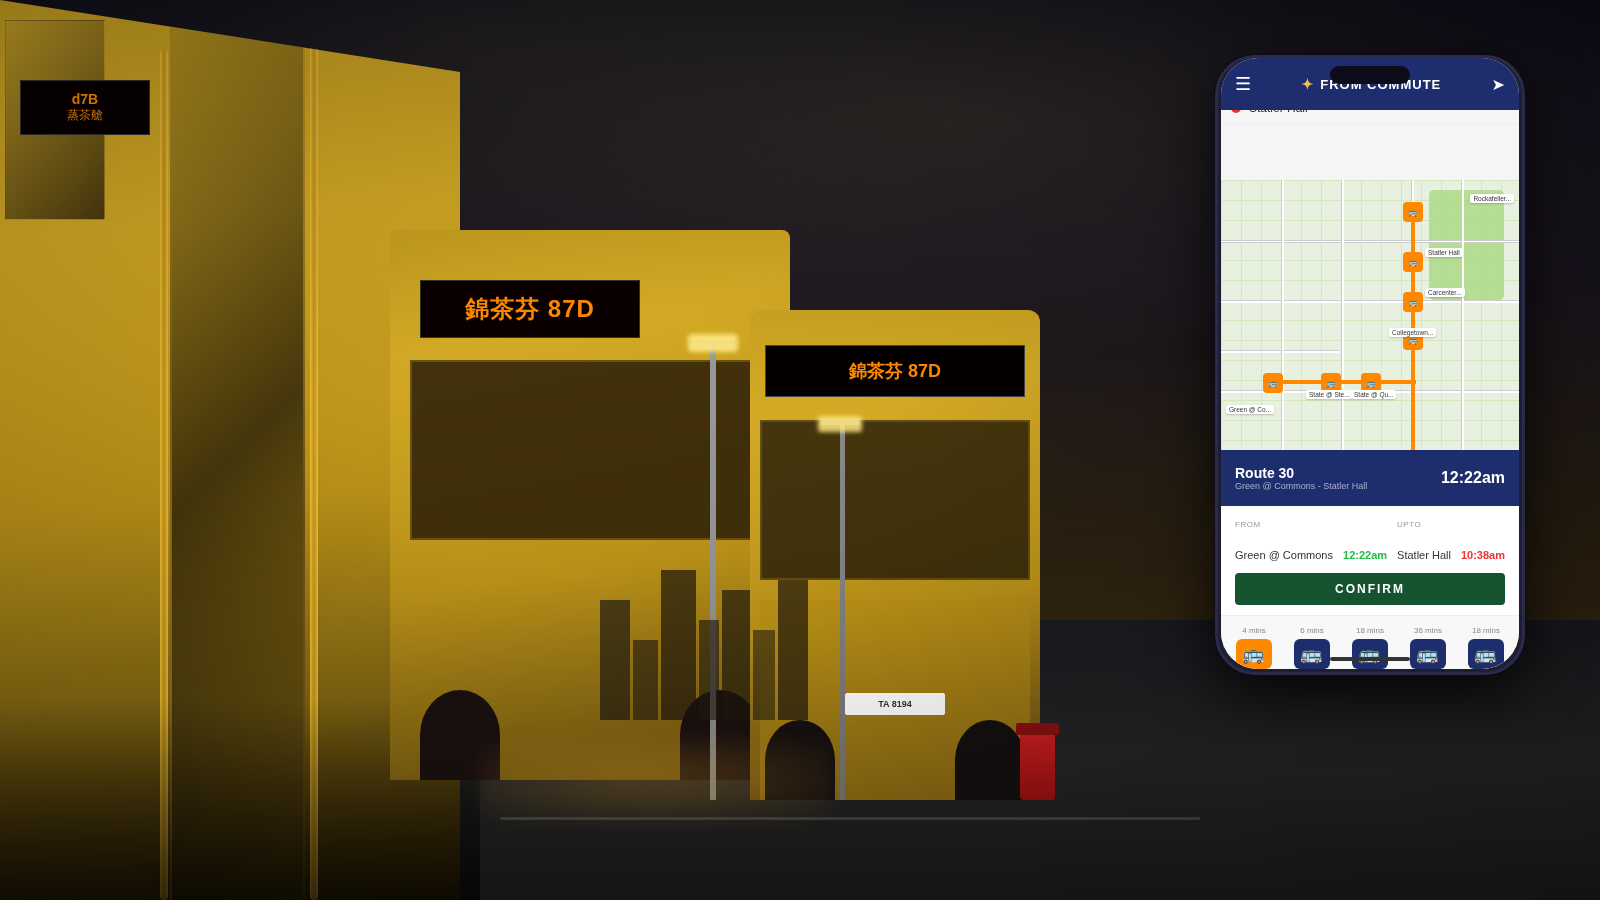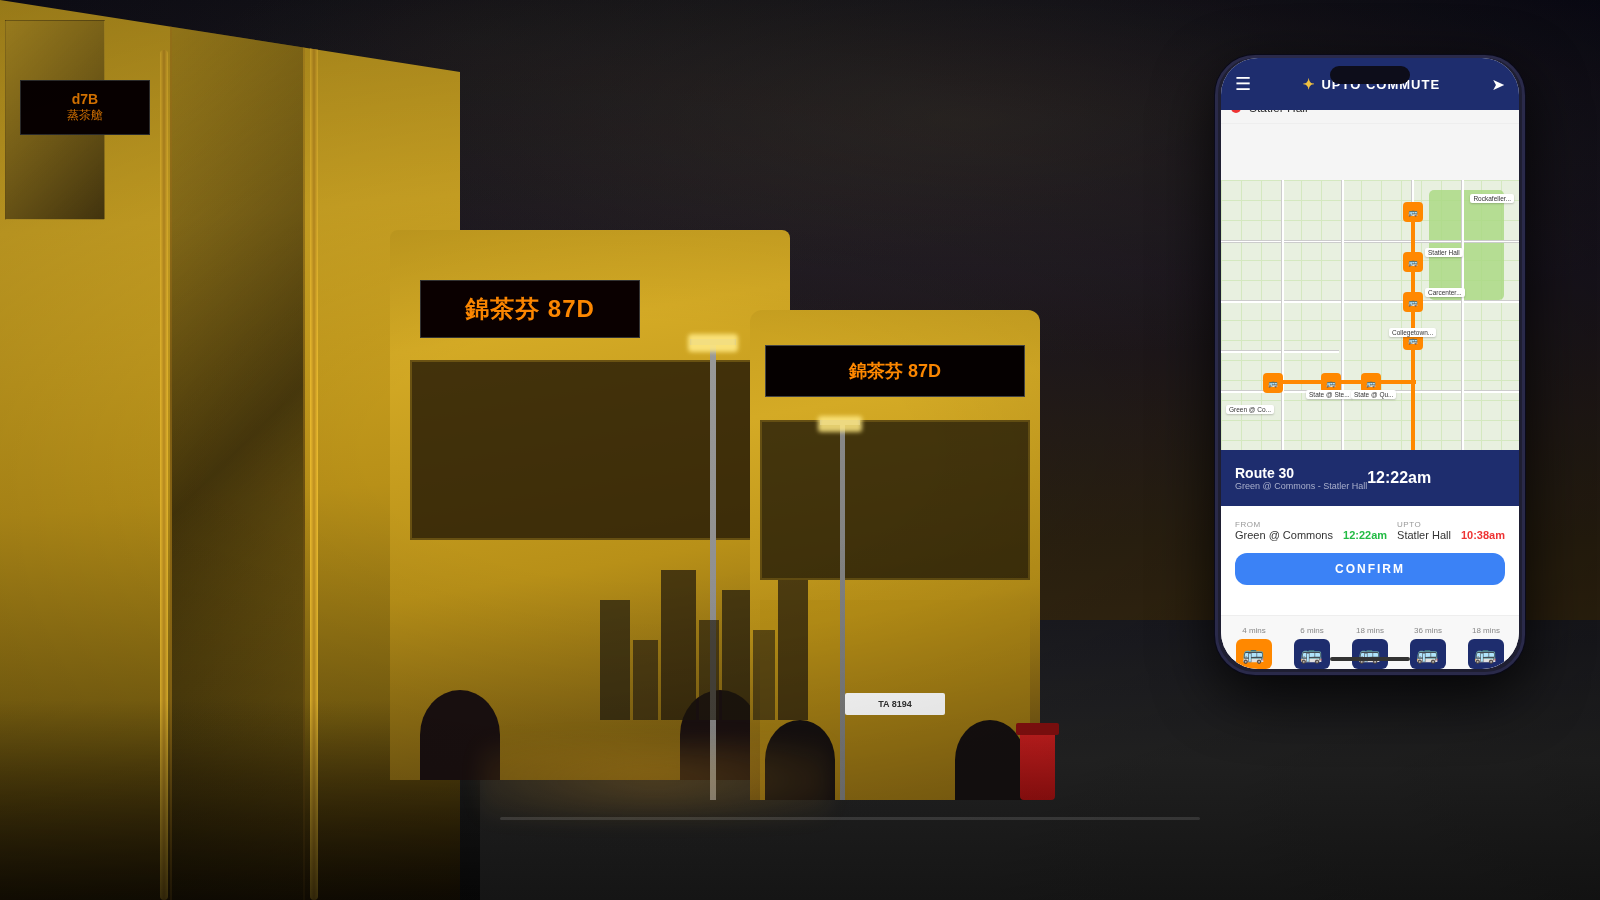--- a/index.html
+++ b/index.html
@@ -181,20 +181,21 @@
     
     .route-info-bar {
       position: absolute;
       top: 392px;
       left: 0;
       right: 0;
       height: 56px;
       background: #1e2d6e;
       display: flex;
       align-items: center;
+      justify-content: space-between;
       padding: 0 14px;
     }
 
     .route-info-left {
       display: flex;
       flex-direction: column;
     }
 
     .route-number {
       font-size: 14px;
@@ -227,21 +228,21 @@
 
     .booking-row {
       display: flex;
       justify-content: space-between;
       margin-bottom: 12px;
     }
 
     .booking-col {
       display: flex;
       flex-direction: column;
-      gap: 0;
+      gap: 20px;
     }
 
     .booking-label {
       font-size: 8px;
       color: #999;
       text-transform: uppercase;
       letter-spacing: 0.5px;
     }
 
     .booking-stop {
@@ -258,23 +259,23 @@
 
     .booking-time-red {
       font-size: 11px;
       color: #ee3333;
       font-weight: bold;
     }
 
     .confirm-btn {
       width: 100%;
       height: 32px;
-      background: #3b82f6;
+      background: #14532d;
       border: none;
-      border-radius: 12px;
+      border-radius: 4px;
       color: white;
       font-size: 12px;
       font-weight: bold;
       letter-spacing: 2px;
       cursor: pointer;
       display: flex;
       align-items: center;
       justify-content: center;
     }
 
@@ -419,21 +420,21 @@
 
 <div class="phone-container">
   <div class="phone-body">
     <div class="phone-notch"></div>
     <div class="phone-screen">
 
       <div class="app-header">
         <span class="header-menu-icon">☰</span>
         <div class="header-title">
           <span class="header-star">✦</span>
-          <span>UPTO COMMUTE</span>
+          <span>FROM COMMUTE</span>
         </div>
         <span class="header-nav-icon">➤</span>
       </div>
 
       <div class="search-row" style="padding-top:10px;padding-bottom:6px;">
         <div class="search-dot-green"></div>
         <span class="search-text">Green @ Commons</span>
         <div class="close-btn">
           <span>✕</span>
         </div>

